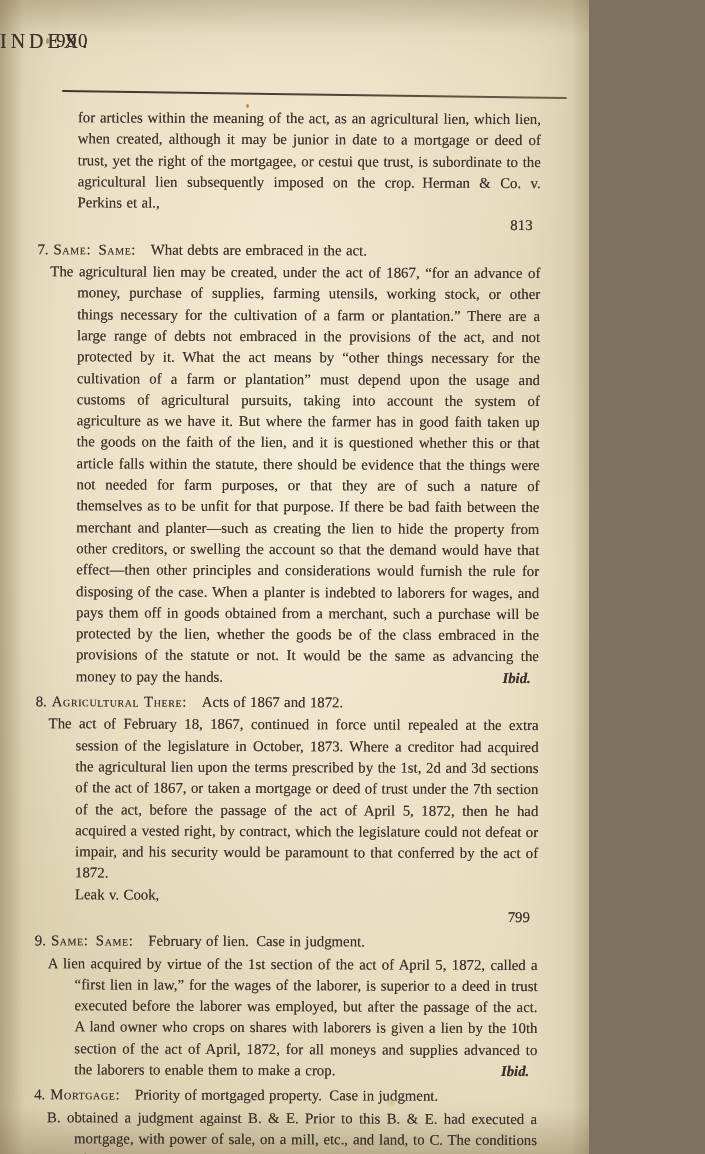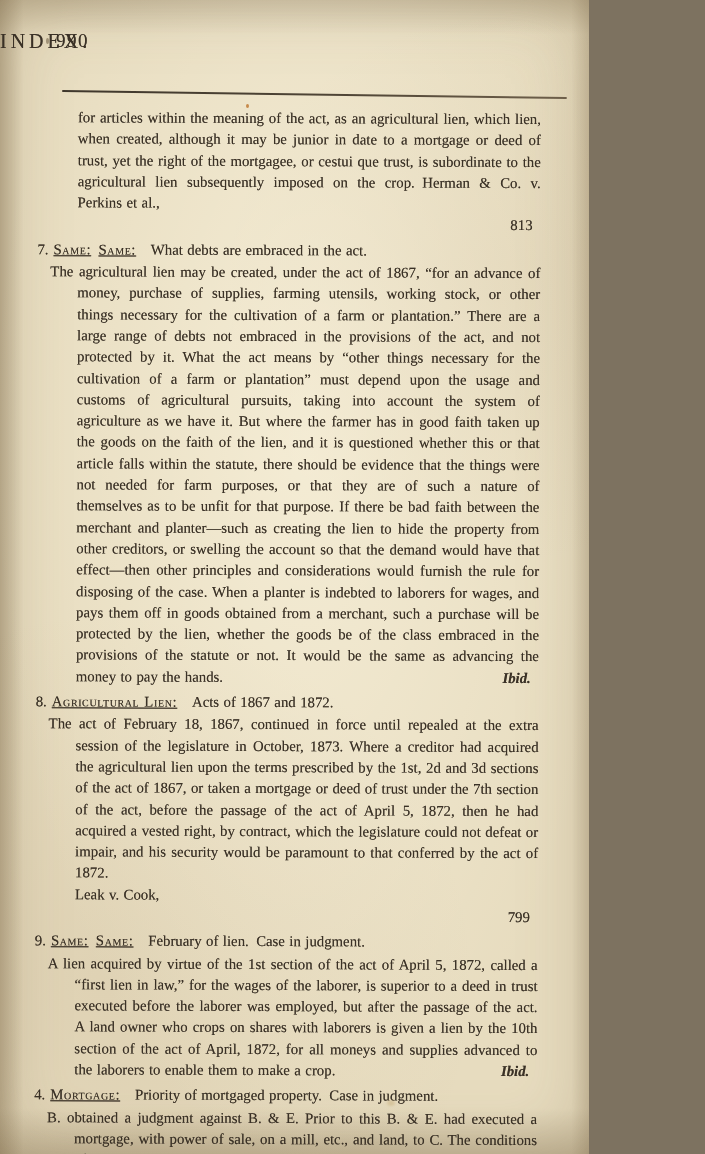--- a/index.html
+++ b/index.html
@@ -35,21 +35,21 @@
   .entry{margin-top:4px;}
   .entry::after{content:"";display:block;clear:both;}
   .entry-head{margin-bottom:1px;}
   .entry-num{padding-right:5px;}
   .para{margin:0;}
   .para.hang{margin-left:40px;text-indent:-27px;}
   .para.cont{margin-left:40px;text-indent:0;}
   .para.case{margin-left:40px;text-indent:0;text-align:left;}
   .para::after{content:"";display:block;clear:both;}
   .it{}
-  .sc{font-variant:small-caps;letter-spacing:.6px;text-decoration:underline;}
+  .sc{font-variant:small-caps;letter-spacing:.6px;}
   .ref-inline{float:right;padding-right:8px;font-weight:bold;}
   .ref-inline.it{font-style:italic;}
   .ref-line{text-align:right;padding-right:8px;}
   
   .stain-ring{position:absolute;left:676px;top:1034px;width:15px;height:17px;border-radius:50%;
     background:radial-gradient(circle at 45% 45%, #efe6cd 0 30%, #b9803c 55%, rgba(185,128,60,0) 78%);
     filter:blur(.4px);}
   .stain-ring-dot{position:absolute;left:679px;top:1044px;width:3px;height:3px;border-radius:50%;background:#5d4526;}
   .speck-top{position:absolute;left:671px;top:12px;width:4px;height:4px;border-radius:50%;background:#74603f;opacity:.8;}
   .speck-mid{position:absolute;left:246px;top:104px;width:3px;height:4px;border-radius:50%;background:#c07a35;opacity:.85;}
@@ -68,21 +68,21 @@
   <div class="content">
       <div class="entry">
         <p class="para cont"><span>for articles within the meaning of the act, as an agricultural lien, which lien, when created, although it may be junior in date to a mortgage or deed of trust, yet the right of the mortgagee, or </span><span class="it">cestui que trust</span><span>, is subordinate to the agricultural lien subsequently imposed on the crop. </span><span class="it">Herman &amp; Co. v. Perkins et al.,</span></p>
         <div class="ref-line">813</div>
       </div>
       <div class="entry">
         <div class="entry-head"><span class="entry-num">7.</span><span class="sc">Same:</span><span> </span><span class="sc">Same:</span><span>  </span><span class="it">What debts are embraced in the act.</span></div>
         <p class="para hang"><span>The agricultural lien may be created, under the act of 1867, “for an advance of money, purchase of supplies, farming utensils, working stock, or other things necessary for the cultivation of a farm or plantation.” There are a large range of debts not embraced in the provisions of the act, and not protected by it. What the act means by “other things necessary for the cultivation of a farm or plantation” must depend upon the usage and customs of agricultural pursuits, taking into account the system of agriculture as we have it. But where the farmer has in good faith taken up the goods on the faith of the lien, and it is questioned whether this or that article falls within the statute, there should be evidence that the things were not needed for farm purposes, or that they are of such a nature of themselves as to be unfit for that purpose. If there be bad faith between the merchant and planter—such as creating the lien to hide the property from other creditors, or swelling the account so that the demand would have that effect—then other principles and considerations would furnish the rule for disposing of the case. When a planter is indebted to laborers for wages, and pays them off in goods obtained from a merchant, such a purchase will be protected by the lien, whether the goods be of the class embraced in the provisions of the statute or not. It would be the same as advancing the money to pay the hands.</span><span class="ref-inline it">Ibid.</span></p>
       </div>
       <div class="entry">
-        <div class="entry-head"><span class="entry-num">8.</span><span class="sc">Agricultural Lien:</span><span>  </span><span class="it">Acts of 1867 and 1872.</span></div>
+        <div class="entry-head"><span class="entry-num">8.</span><span class="sc">Agricultural There:</span><span>  </span><span class="it">Acts of 1867 and 1872.</span></div>
         <p class="para hang"><span>The act of February 18, 1867, continued in force until repealed at the extra session of the legislature in October, 1873. Where a creditor had acquired the agricultural lien upon the terms prescribed by the 1st, 2d and 3d sections of the act of 1867, or taken a mortgage or deed of trust under the 7th section of the act, before the passage of the act of April 5, 1872, then he had acquired a vested right, by contract, which the legislature could not defeat or impair, and his security would be paramount to that conferred by the act of 1872.</span></p>
         <p class="para case"><span class="it">Leak v. Cook,</span></p>
         <div class="ref-line">799</div>
       </div>
       <div class="entry">
         <div class="entry-head"><span class="entry-num">9.</span><span class="sc">Same:</span><span> </span><span class="sc">Same:</span><span>  </span><span class="it">February of lien.</span><span> </span><span class="it">Case in judgment.</span></div>
         <p class="para hang"><span>A lien acquired by virtue of the 1st section of the act of April 5, 1872, called a “first lien in law,” for the wages of the laborer, is superior to a deed in trust executed before the laborer was employed, but after the passage of the act. A land owner who crops on shares with laborers is given a lien by the 10th section of the act of April, 1872, for all moneys and supplies advanced to the laborers to enable them to make a crop.</span><span class="ref-inline it">Ibid.</span></p>
       </div>
       <div class="entry">
         <div class="entry-head"><span class="entry-num">4.</span><span class="sc">Mortgage:</span><span>  </span><span class="it">Priority of mortgaged property.</span><span> </span><span class="it">Case in judgment.</span></div>

